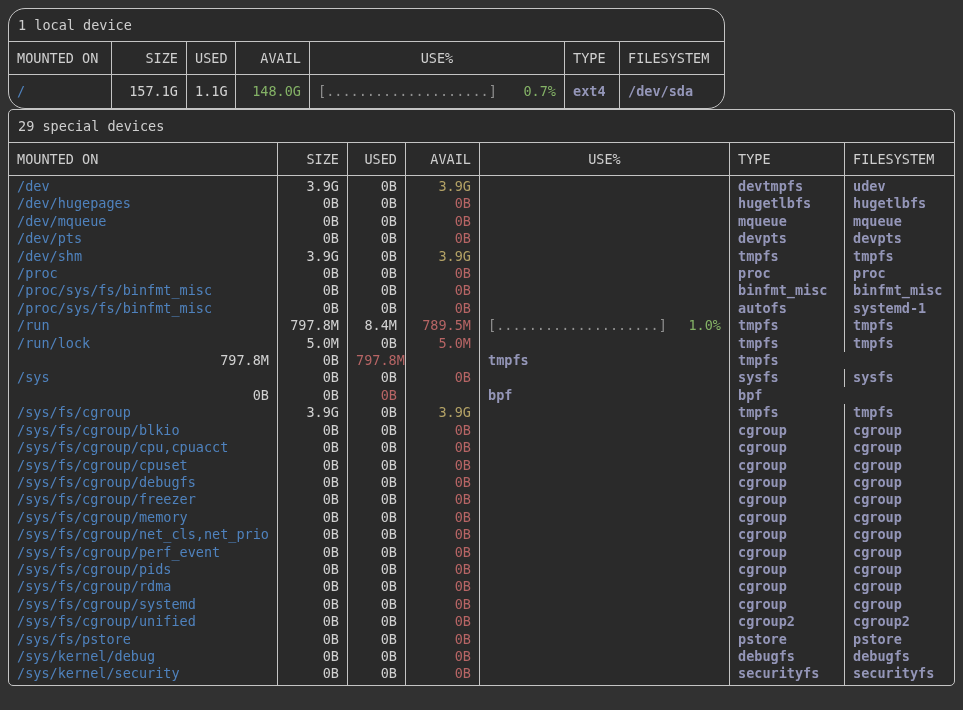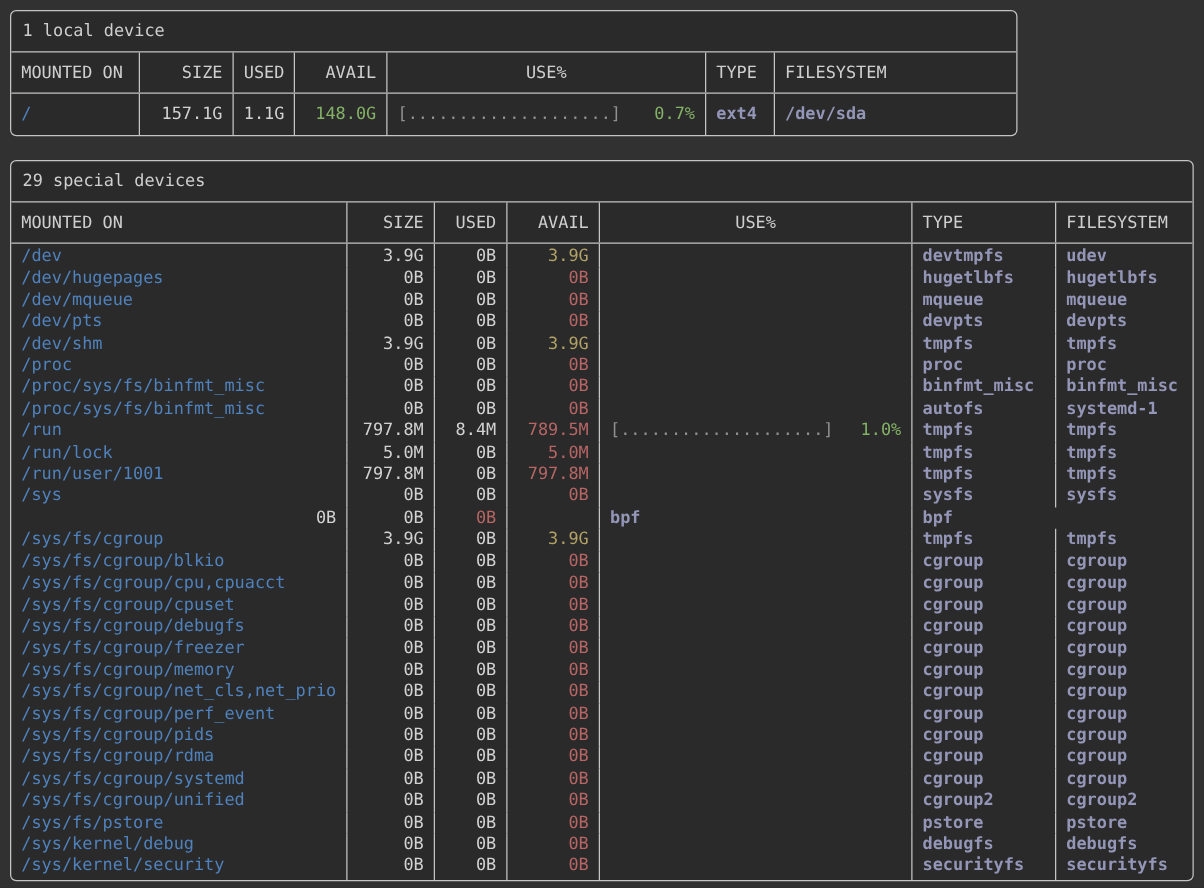--- a/index.html
+++ b/index.html
@@ -25,22 +25,22 @@
     overflow: hidden;
   }
   body { padding: 8px; }
 
   .panel {
     background: var(--c-panel_bg);
     border: 1px solid var(--c-border);
     border-radius: 5px;
     overflow: hidden;
   }
-  .panel.t1 { width: 806px; }
-  .panel.t2 { width: 947px; margin-top: 19px; }
+  .panel.t1 { width: 717px; border-radius: 17px; }
+  .panel.t2 { width: 947px; }
 
   .panel-title {
     height: 33px;
     line-height: 33px;
     padding-left: 9px;
     border-bottom: 1px solid var(--c-border);
     color: var(--c-text);
     white-space: pre;
   }
 
@@ -202,21 +202,20 @@
       <div class="row data">
         <div class="cell c-mount al">/run/lock</div>
         <div class="cell c-size ar">5.0M</div>
         <div class="cell c-used ar">0B</div>
         <div class="cell c-avail ar red">5.0M</div>
         <div class="cell c-use"></div>
         <div class="cell c-type al">tmpfs</div>
         <div class="cell c-fs al">tmpfs</div>
       </div>
       <div class="row data">
-        <div class="cell c-mount al">/run/user/1001</div>
         <div class="cell c-size ar">797.8M</div>
         <div class="cell c-used ar">0B</div>
         <div class="cell c-avail ar red">797.8M</div>
         <div class="cell c-use"></div>
         <div class="cell c-type al">tmpfs</div>
         <div class="cell c-fs al">tmpfs</div>
       </div>
       <div class="row data">
         <div class="cell c-mount al">/sys</div>
         <div class="cell c-size ar">0B</div>

